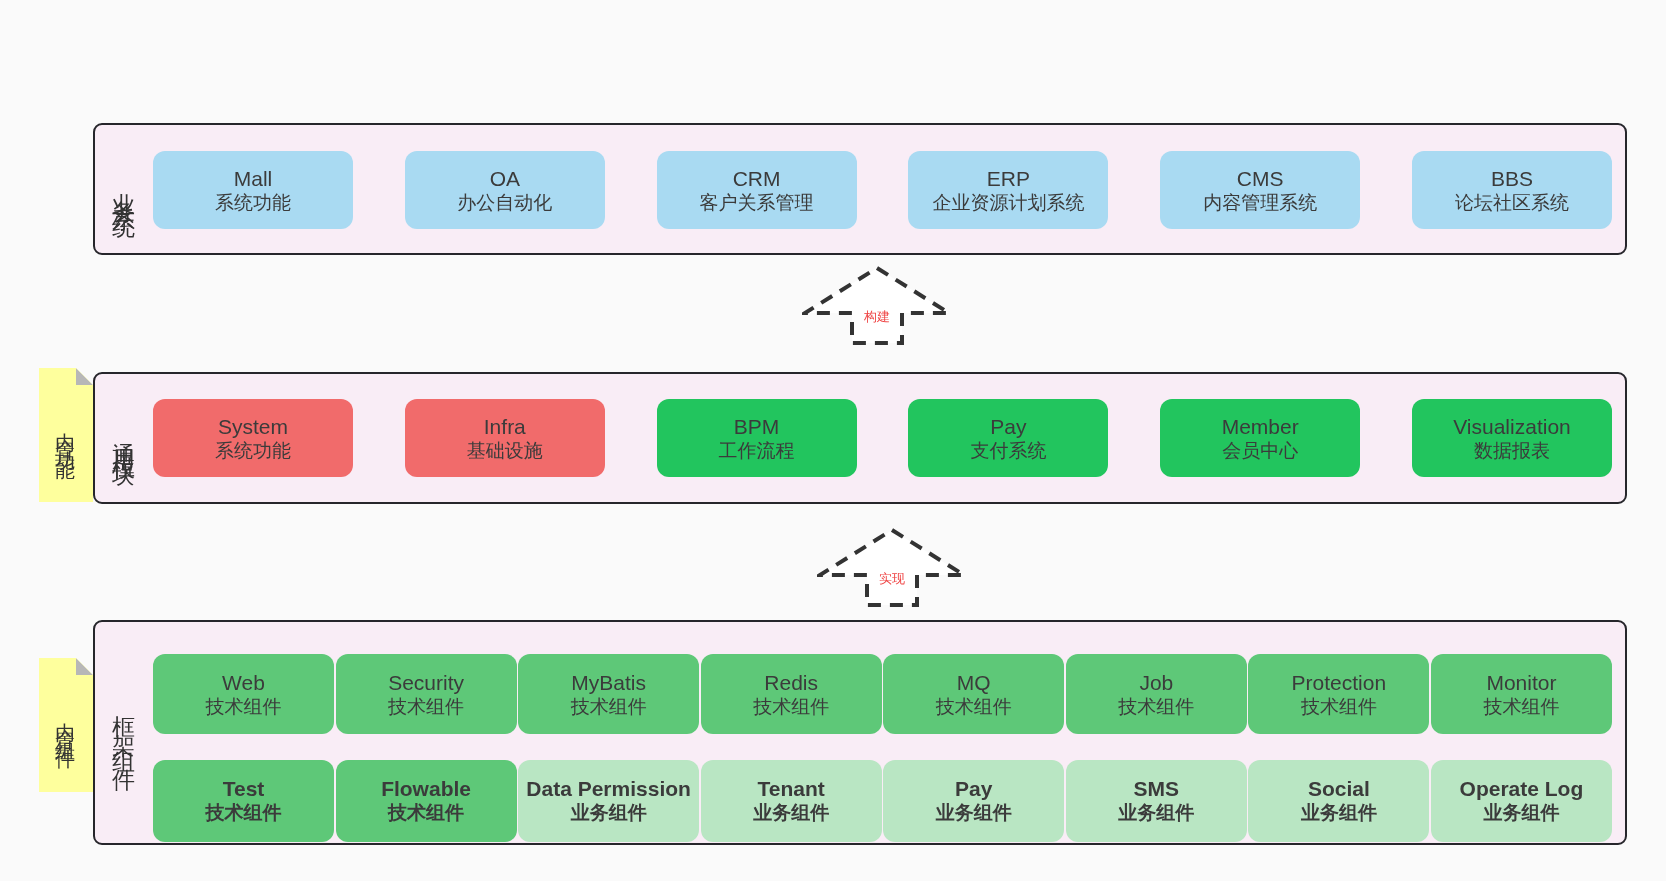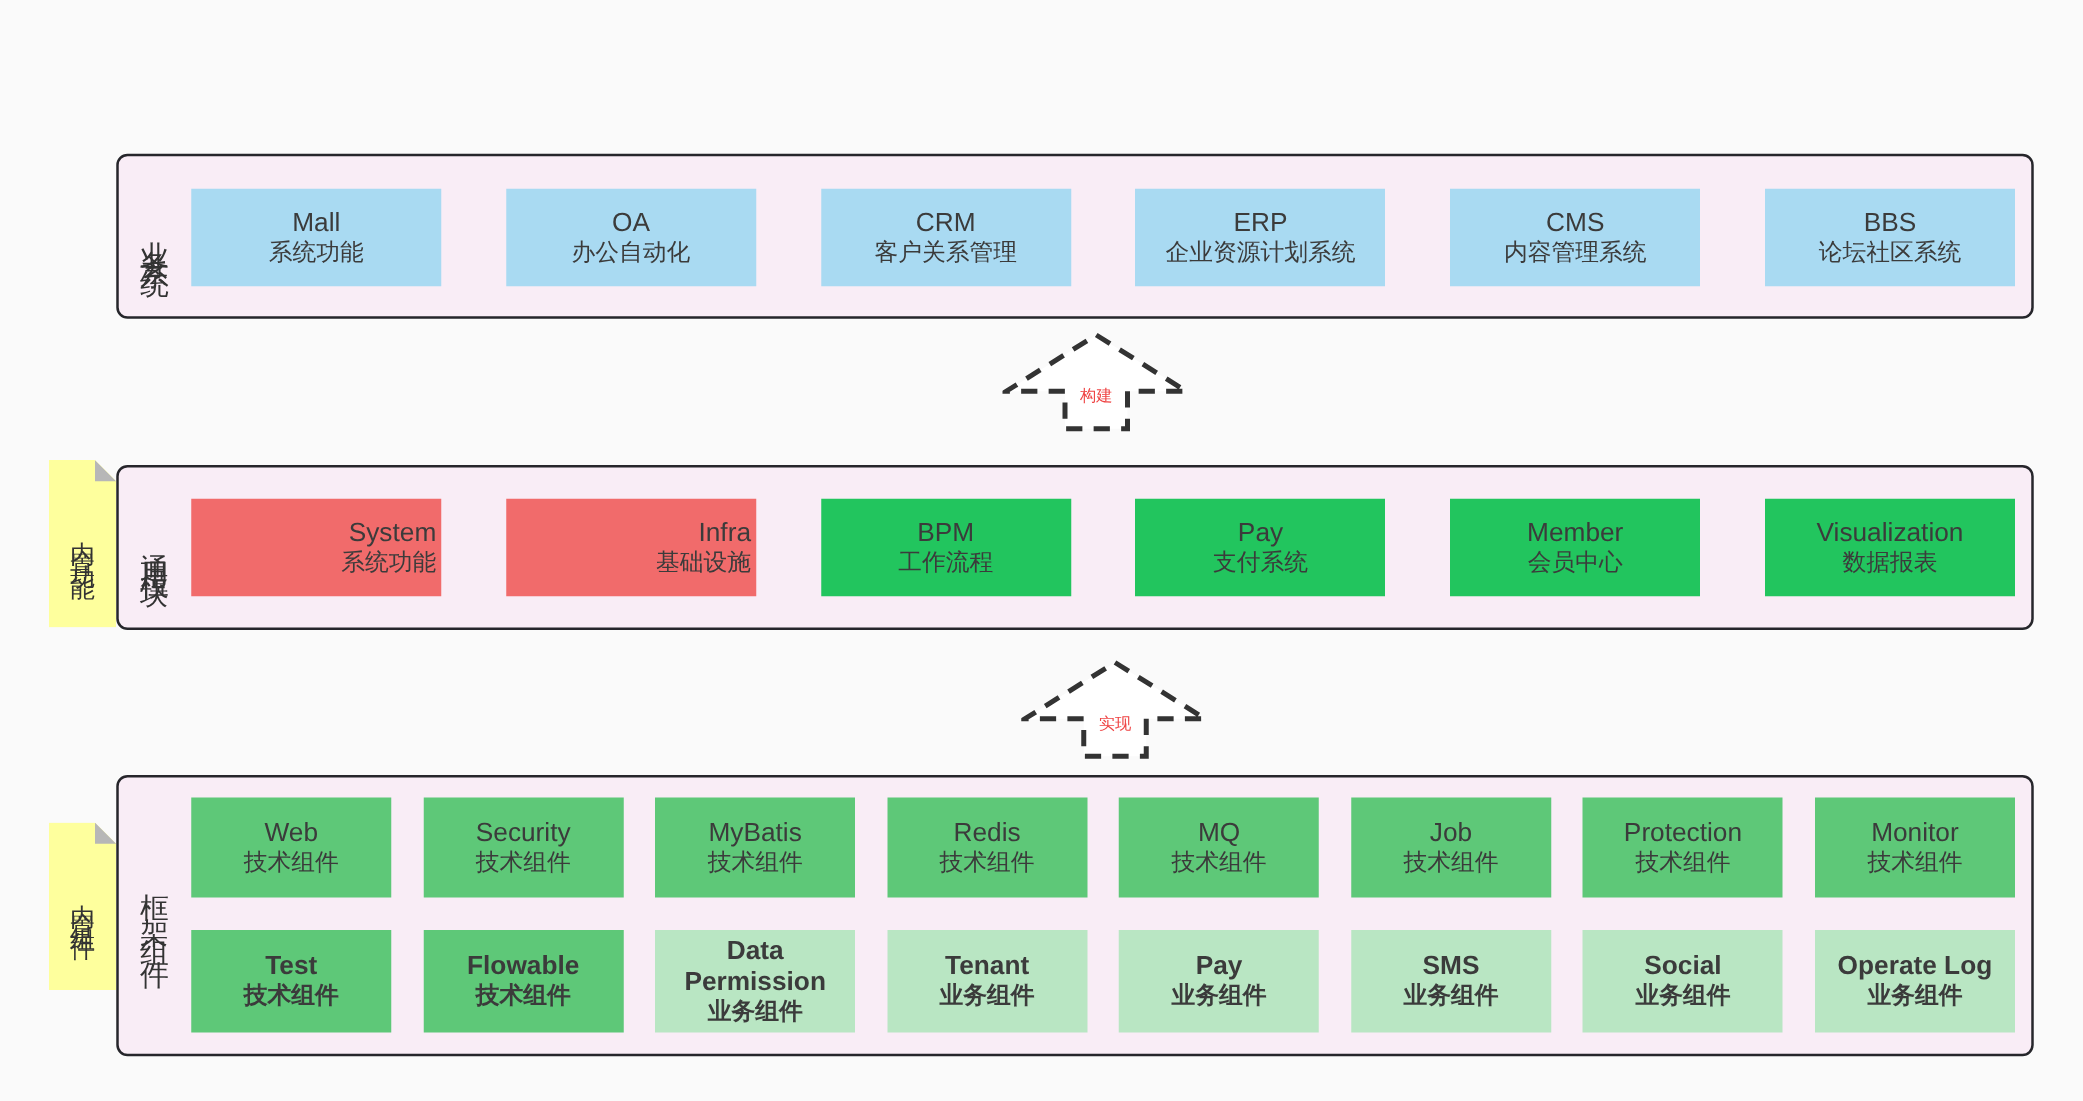--- a/index.html
+++ b/index.html
@@ -30,39 +30,39 @@
     writing-mode:vertical-rl;text-orientation:upright;
     font-size:23px;color:#333;letter-spacing:7px;
     white-space:nowrap;
   }
   #sec-components .section-label{letter-spacing:18px;}
   .row{
     position:absolute;left:58px;right:13px;
     display:flex;justify-content:space-between;
   }
   .row-6 .box{width:200px;height:78px;}
-  .row-8 .box{width:160px;}
+  .row-8 .box{width:181px;margin-top:16px;}
   #sec-business .row{top:26px;}
   #sec-modules .row{top:25px;}
   #sec-components .row-1{top:16px;}
   #sec-components .row-2{top:122px;font-weight:bold;}
   .box{
     display:flex;flex-direction:column;
     justify-content:center;align-items:center;
-    border-radius:0;
+    border-radius:12px;
     text-align:center;
     color:#3b3b3b;
     line-height:1.22;
     box-sizing:border-box;
     padding:2px 4px;
   }
   .box-name{font-size:21px;}
   .box-desc{font-size:19px;}
   .blue{background:#a9daf2;}
-  .red{background:#f16b6b;align-items:flex-end;}
+  .red{background:#f16b6b;}
   .pink{background:#22c55e;}
   .green{background:#5ec878;}
   .green-light{background:#b9e6c3;}
   .row-8 .box{height:80px;}
   #sec-components .row-2 .box{height:82px;line-height:1.18;}
   .sticky{
     position:absolute;left:39px;width:54px;
     background:#feff9d;
     z-index:2;
     clip-path:polygon(0 0,calc(100% - 17px) 0,100% 17px,100% 100%,0 100%);

